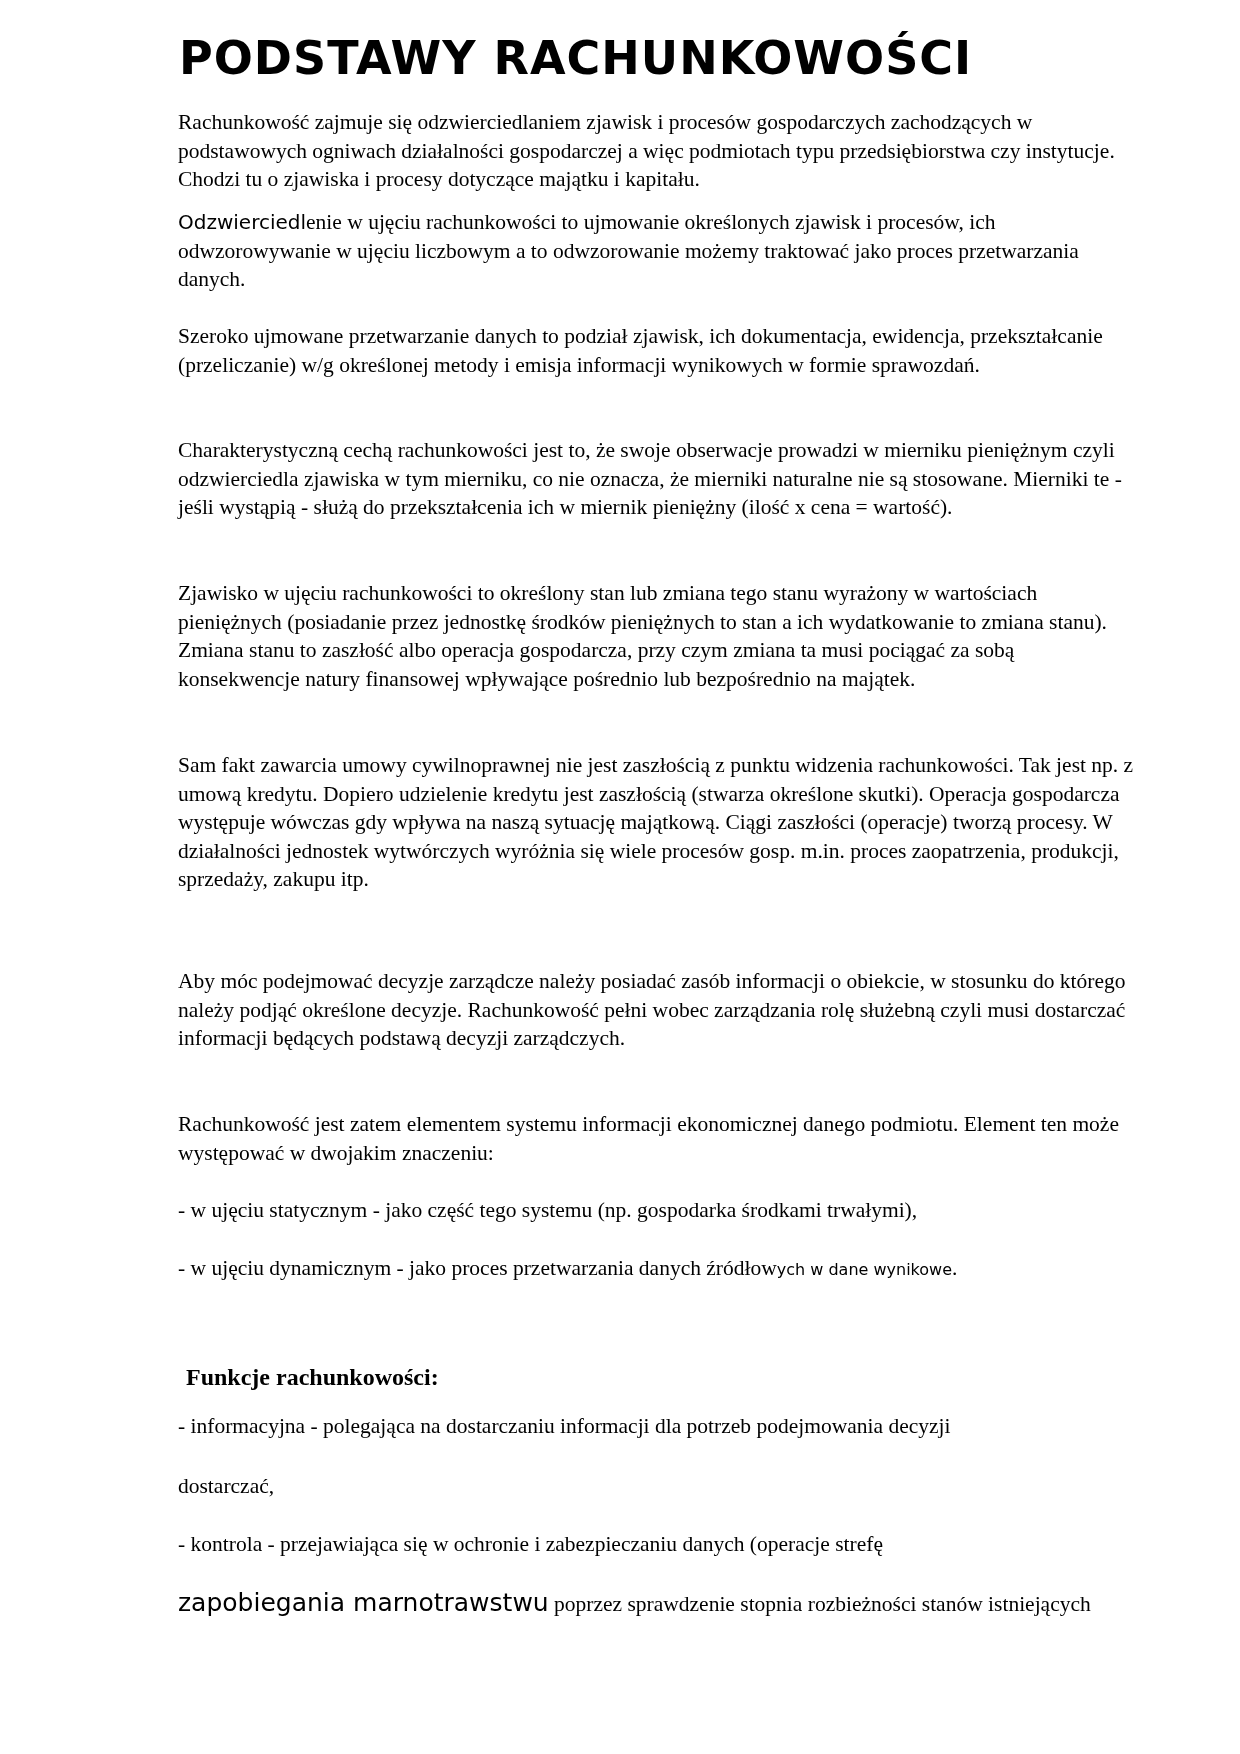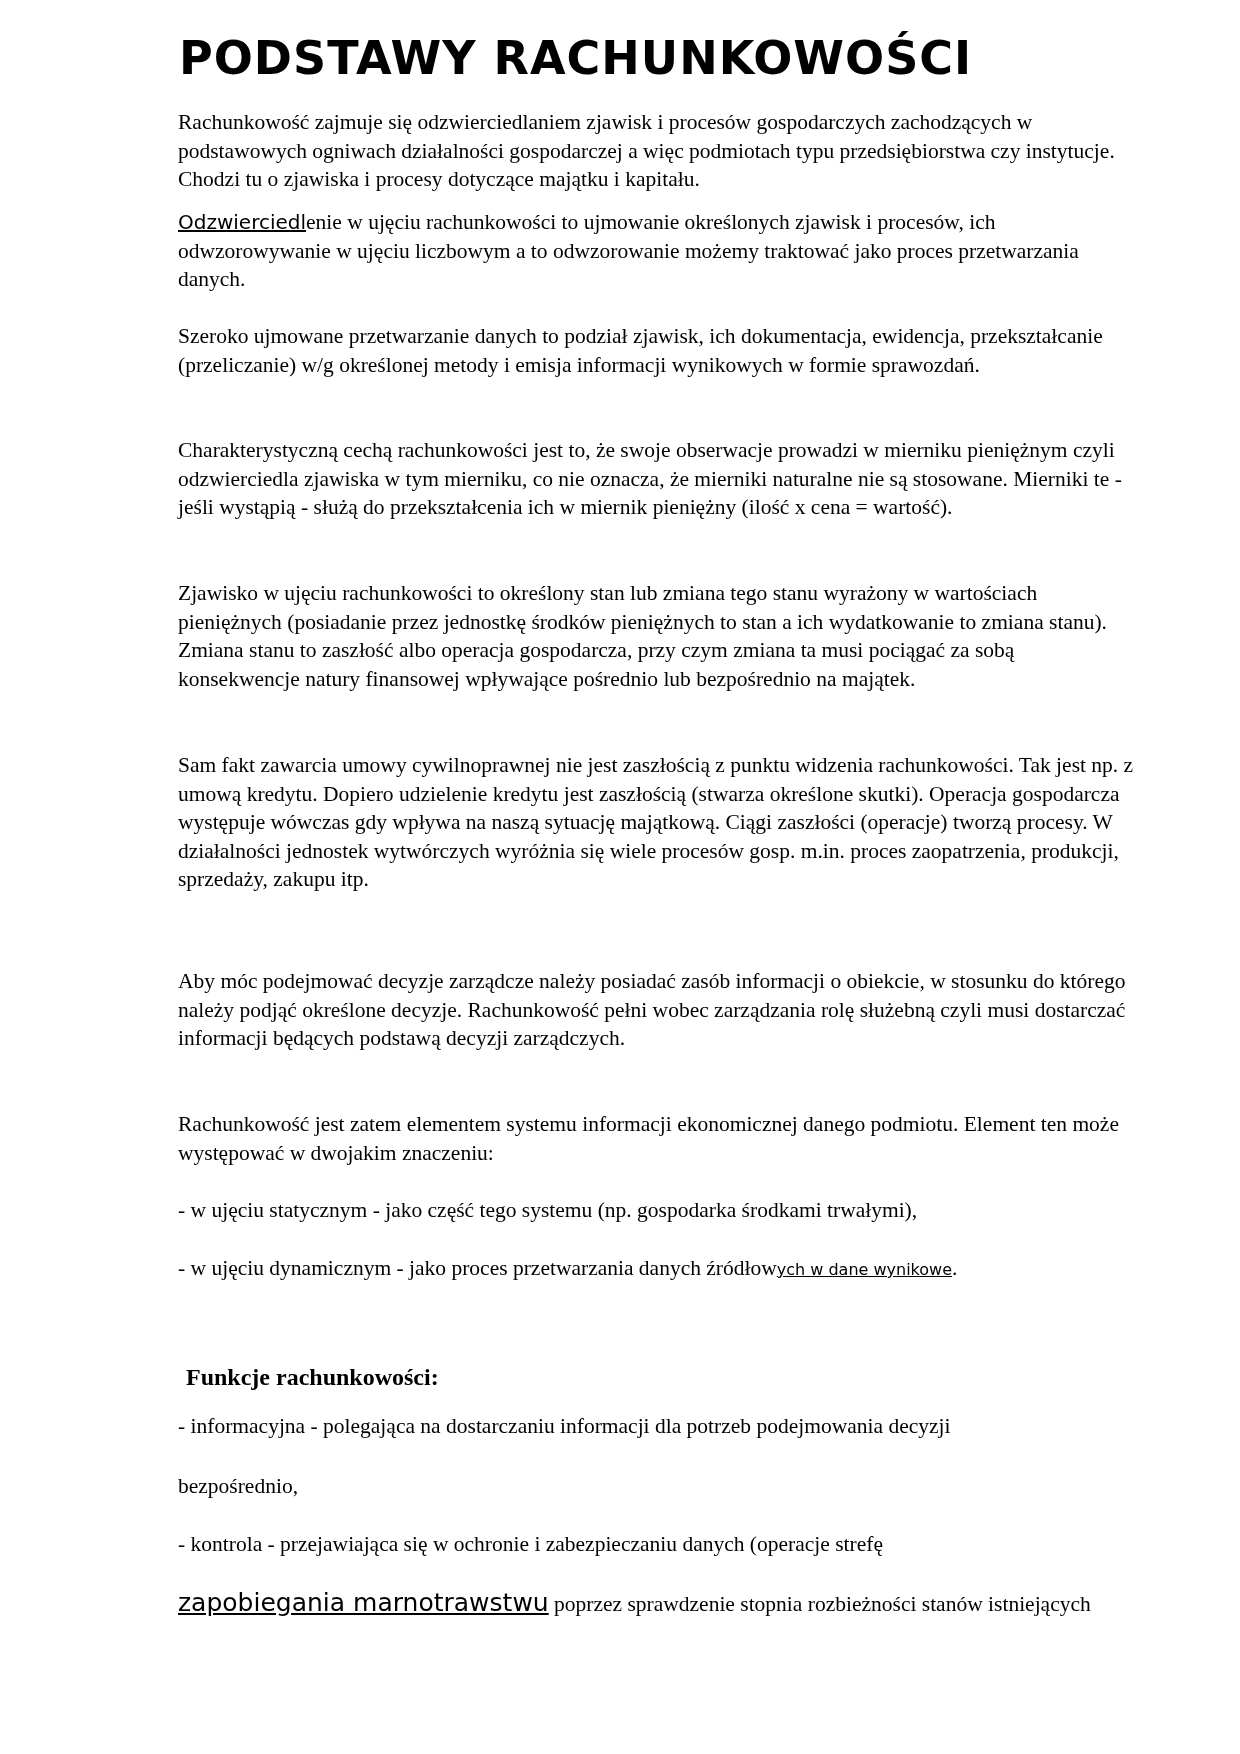--- a/index.html
+++ b/index.html
@@ -6,21 +6,21 @@
     body { width: 1240px; height: 1754px; position: relative; overflow: hidden; color: #000; }
     .page { position: absolute; left: 178px; top: 0; width: 960px; }
     .title {
       font-family: "DejaVu Sans", sans-serif; font-weight: bold; font-size: 46px;
       letter-spacing: 1px; margin: 1px; position: absolute; top: 30px; left: 0; white-space: nowrap;
     }
     .p {
       font-family: "Liberation Serif", serif; font-size: 21.5px; line-height: 28.6px;
       margin: 0; position: absolute; left: 0; width: 960px;
     }
-    .sans { font-family: "DejaVu Sans", sans-serif; font-size: 20px; text-decoration: underline; }
+    .sans { font-family: "DejaVu Sans", sans-serif; font-size: 20px; }
     .h2 {
       font-family: "Liberation Serif", serif; font-weight: bold; font-size: 24px;
       position: absolute; left: 0; margin: 8px;
     }
   </style>
 </head>
 <body>
 
 <div class="page">
   <h1 class="title">PODSTAWY RACHUNKOWOŚCI</h1>
@@ -41,16 +41,16 @@
 
   <p class="p" style="top:1110px">Rachunkowość jest zatem elementem systemu informacji ekonomicznej danego podmiotu. Element ten może występować w dwojakim znaczeniu:</p>
 
   <p class="p" style="top:1196px">- w ujęciu statycznym - jako część tego systemu (np. gospodarka środkami trwałymi),</p>
 
   <p class="p" style="top:1254px"><span>- w ujęciu dynamicznym - jako proces przetwarzania danych źródłow</span><span class="sans" style="font-size:16px">ych w dane wynikowe</span><span>.</span></p>
 
   <h2 class="h2" style="top:1356px">Funkcje rachunkowości:</h2>
 
   <p class="p" style="top:1412px">- informacyjna - polegająca na dostarczaniu informacji dla potrzeb podejmowania decyzji</p>
-  <p class="p" style="top:1472px">bezpośrednio,</p>
+  <p class="p" style="top:1472px">dostarczać,</p>
   <p class="p" style="top:1530px">- kontrola - przejawiająca się w ochronie i zabezpieczaniu danych (operacje strefę</p>
   <p class="p" style="top:1589px"><span class="sans" style="font-size:25px">zapobiegania marnotrawstwu</span><span> poprzez sprawdzenie stopnia rozbieżności stanów istniejących</span></p>
 </div>
 
 </body></html>

